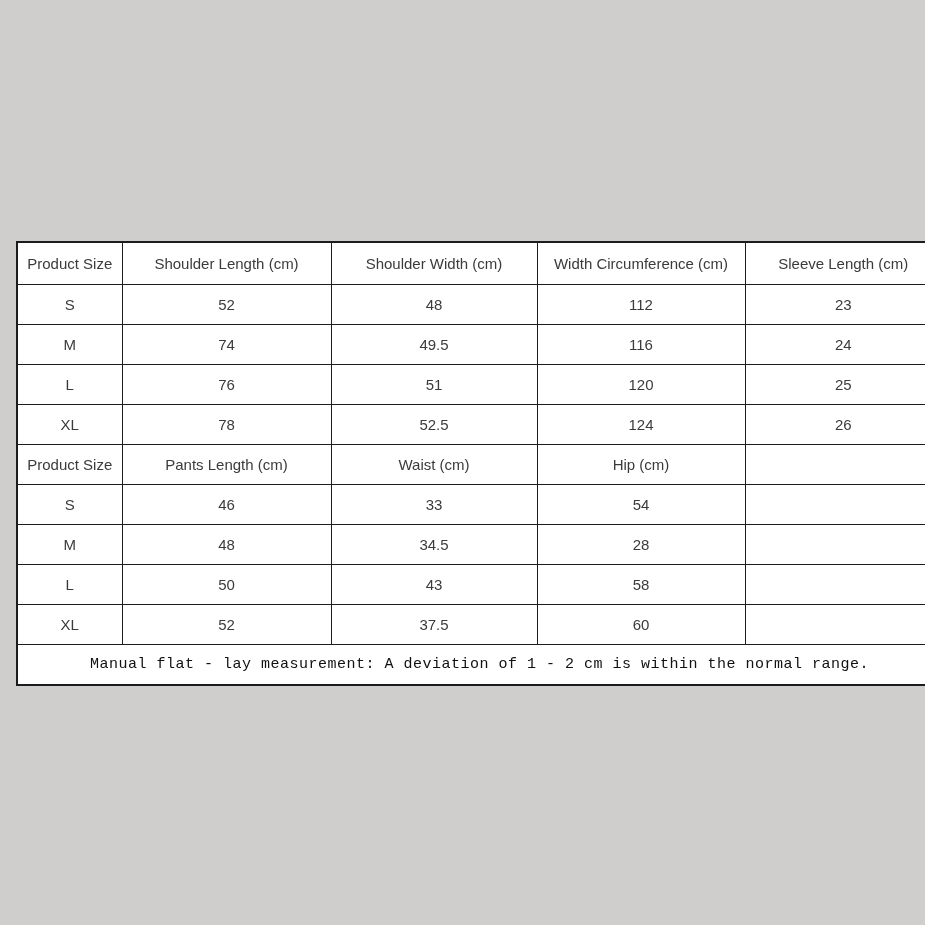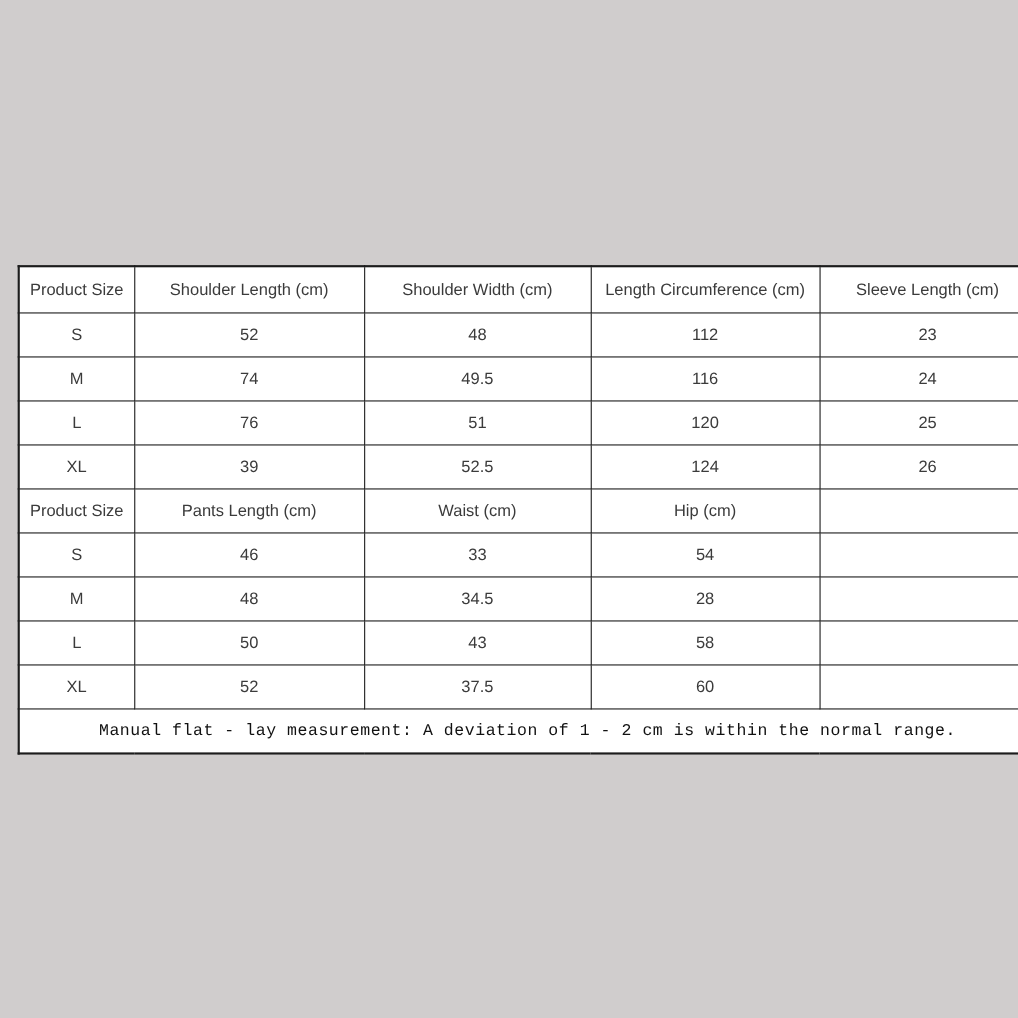--- a/index.html
+++ b/index.html
@@ -63,21 +63,21 @@
         <col class="c2">
         <col class="c3">
         <col class="c4">
         <col class="c5">
     </colgroup>
     <tbody>
       <tr class="first-header">
         <th>Product Size</th>
         <th>Shoulder Length (cm)</th>
         <th>Shoulder Width (cm)</th>
-        <th>Length Circumference (cm)</th>
+        <th>Width Circumference (cm)</th>
         <th>Sleeve Length (cm)</th>
       </tr>
       <tr>
         <td>S</td>
         <td>52</td>
         <td>48</td>
         <td>112</td>
         <td>23</td>
       </tr>
       <tr>
@@ -89,21 +89,21 @@
       </tr>
       <tr>
         <td>L</td>
         <td>76</td>
         <td>51</td>
         <td>120</td>
         <td>25</td>
       </tr>
       <tr>
         <td>XL</td>
-        <td>39</td>
+        <td>78</td>
         <td>52.5</td>
         <td>124</td>
         <td>26</td>
       </tr>
       <tr>
         <th>Product Size</th>
         <th>Pants Length (cm)</th>
         <th>Waist (cm)</th>
         <th>Hip (cm)</th>
         <th></th>

